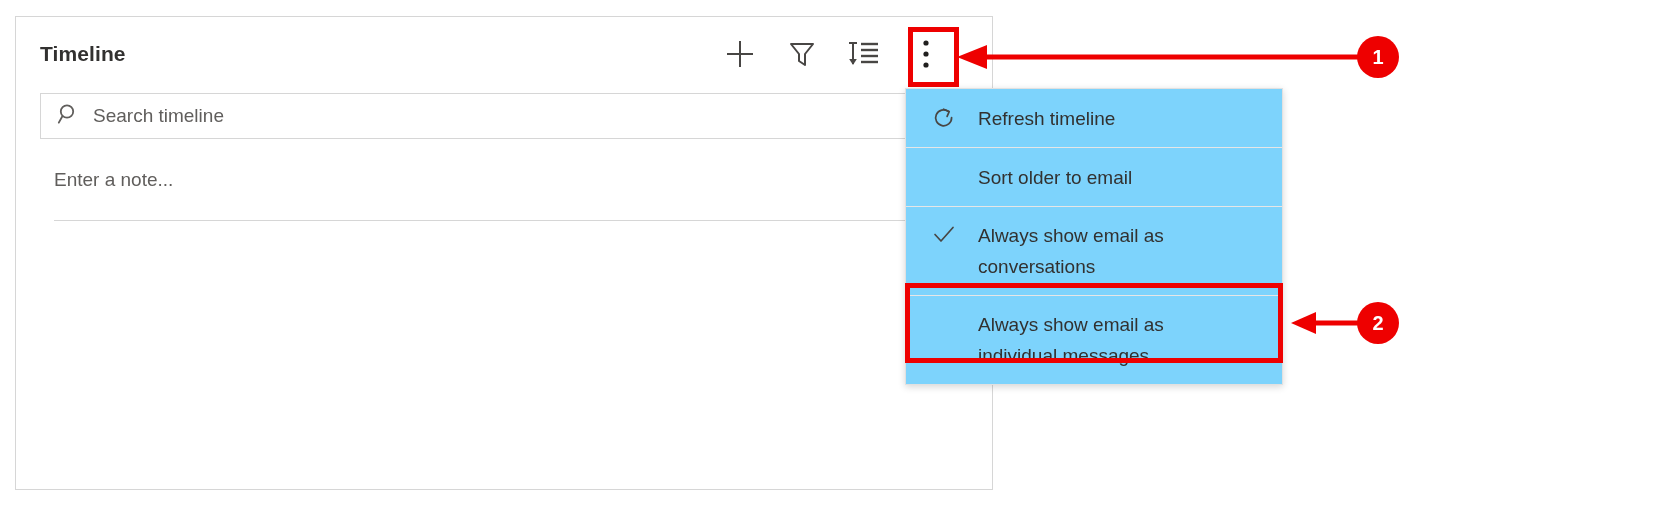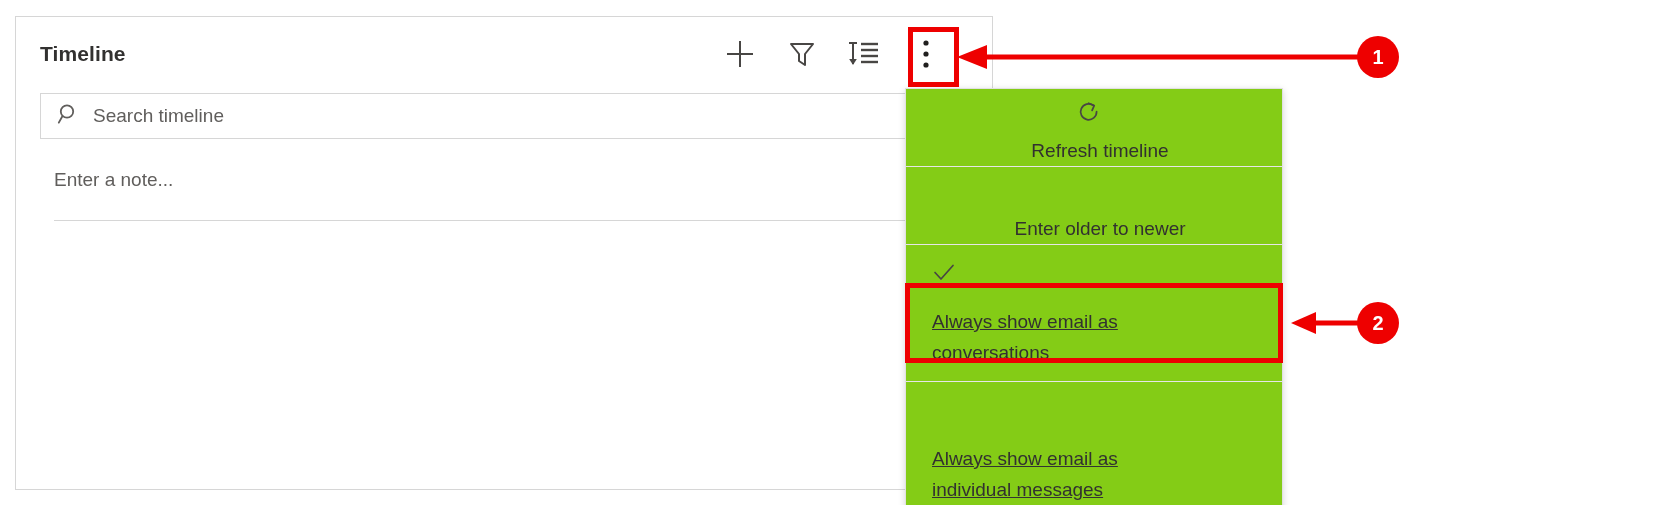--- a/index.html
+++ b/index.html
@@ -139,25 +139,24 @@
     box-sizing: border-box;
     z-index: 20;
   }
   .menu-item {
     display: flex;
     align-items: flex-start;
     min-height: 58px;
     padding: 0 14px 0 26px;
     box-sizing: border-box;
     cursor: pointer;
-    background: #84cc16;
-    flex-direction: column;
+    background: #7dd3fc;
   }
   .menu-item.single { align-items: center; }
-  .menu-item.two-line { padding-top: 13px; padding-bottom: 13px; text-decoration: underline; }
+  .menu-item.two-line { padding-top: 13px; padding-bottom: 13px; }
   .menu-check {
     flex: 0 0 46px;
     width: 46px;
     display: flex;
     align-items: flex-start;
     justify-content: flex-start;
     padding-top: 2px;
   }
   .menu-item.single .menu-check { align-items: center; padding-top: 0; }
   .menu-label {
@@ -290,21 +289,21 @@
       </svg>
     </span>
     <span class="menu-label">Refresh timeline</span>
   </div>
 
   <div class="menu-sep"></div>
 
 
   <div class="menu-item single">
     <span class="menu-check"></span>
-    <span class="menu-label">Enter older to newer</span>
+    <span class="menu-label">Sort older to email</span>
   </div>
 
   <div class="menu-sep"></div>
 
   <div class="menu-item two-line">
     <span class="menu-check">
       <svg width="24" height="24" viewBox="0 0 24 24">
         <path d="M3 12.5 L9 19 L21 5.5" fill="none" stroke="#484644" stroke-width="1.7" stroke-linecap="round" stroke-linejoin="round"></path>
       </svg>
     </span>

